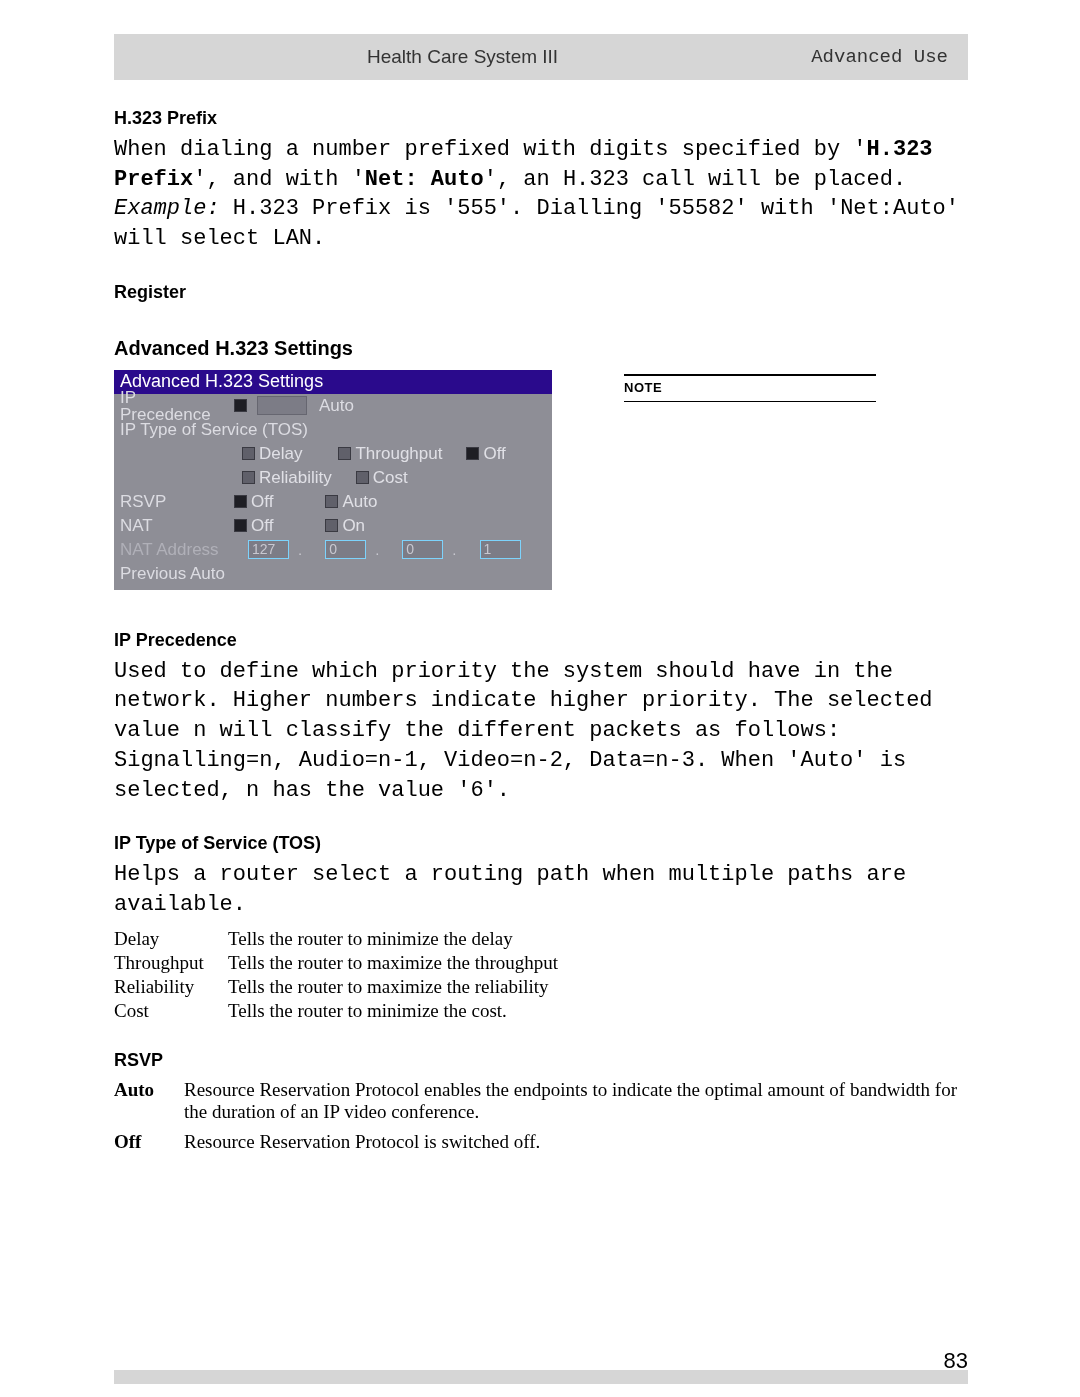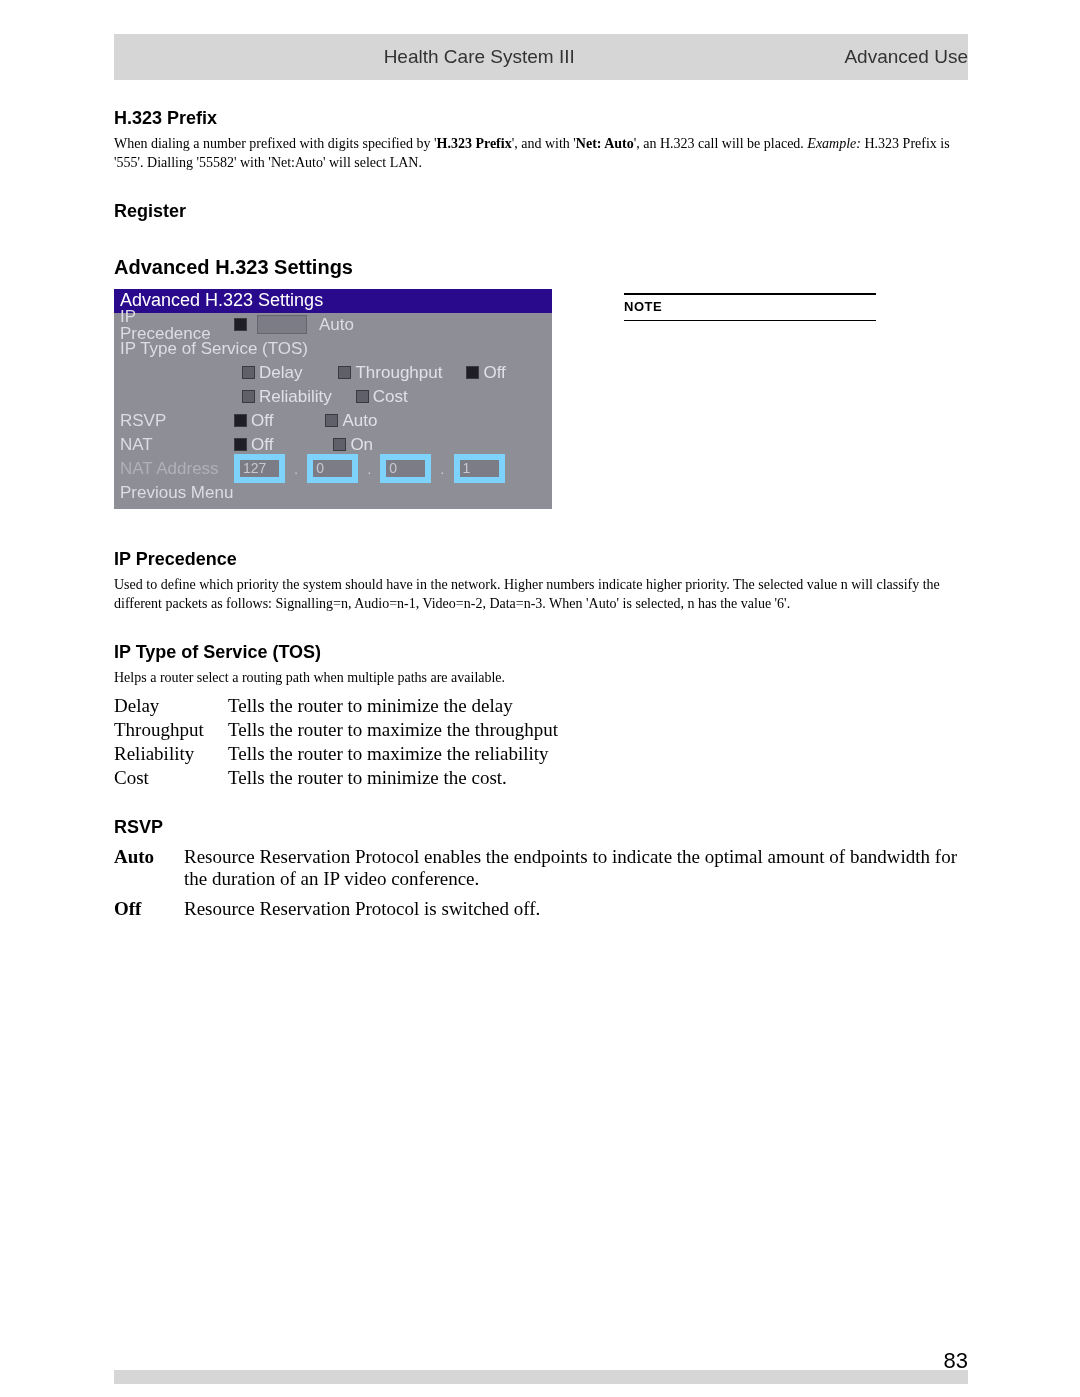--- a/index.html
+++ b/index.html
@@ -26,42 +26,44 @@
     align-items: center;
     font-family: Arial, Helvetica, sans-serif;
     font-size: 19px;
     color: #333;
   }
   .header-title {
     flex: 1;
     text-align: center;
   }
   .header-right {
-    padding-right: 0;
+    padding-right: 20px;
+    font-family: Liberation Mono, monospace;
   }
   .content {
     margin-left: 114px;
     width: 854px;
   }
   h3.section {
     font-family: Arial, Helvetica, sans-serif;
     font-weight: bold;
     font-size: 18px;
     margin: 28px 0 6px 0;
   }
   h3.main-section {
     font-family: Arial, Helvetica, sans-serif;
     font-weight: bold;
     font-size: 20px;
     margin: 34px 0 10px 0;
   }
   p.body {
-    font-size: 14px;
+    font-size: 22px;
     line-height: 1.35;
     margin: 0 0 8px 0;
+    font-family: Liberation Mono, monospace;
   }
   .italic { font-style: italic; }
   .bold { font-weight: bold; }
 
   
   .row-with-note {
     display: flex;
     align-items: flex-start;
     gap: 72px;
   }
@@ -113,28 +115,29 @@
   .opt {
     display: inline-flex;
     align-items: center;
     margin-right: 18px;
   }
   .natfield {
     display: inline-block;
     width: 36px;
     height: 17px;
     background: #7c7c86;
-    border: 6px solid #7dd3fc;
+    border: 1px solid #7dd3fc;
     color: #c8c8d0;
     font-size: 14px;
     text-align: left;
     padding-left: 3px;
     line-height: 17px;
     margin-right: 3px;
     vertical-align: middle;
+    margin-left: 14px;
   }
   .dot {
     color: #c8c8d0;
     margin-right: 3px;
     font-size: 15px;
   }
 
   
   .note-box {
     width: 252px;
@@ -274,39 +277,39 @@
               <span>Auto</span>
             </span>
         </div>
 
         <div class="shot-row">
           <span class="c1 shot-label">NAT</span>
           <span class="opt">
               <span class="sq sel"></span>
               <span>Off</span>
             </span>
-          <span class="opt" style="margin-left:36px">
+          <span class="opt" style="margin-left:28px">
               <span class="sq"></span>
               <span>On</span>
             </span>
         </div>
 
         <div class="shot-row">
           <span class="c1 shot-sub">NAT Address</span>
           <span class="natfield">127</span>
             <span class="dot">.</span>
           <span class="natfield">0</span>
             <span class="dot">.</span>
           <span class="natfield">0</span>
             <span class="dot">.</span>
           <span class="natfield">1</span>
         </div>
 
         <div class="shot-row">
-          <span class="shot-label">Previous Menu</span>
+          <span class="shot-label">Previous Auto</span>
         </div>
         <div class="small-filler"></div>
       </div>
 
       <div class="note-box">
         <div class="note-label">NOTE</div>
       </div>
     </div>
 
     <h3 class="section" style="margin-top:40px">IP Precedence</h3>

